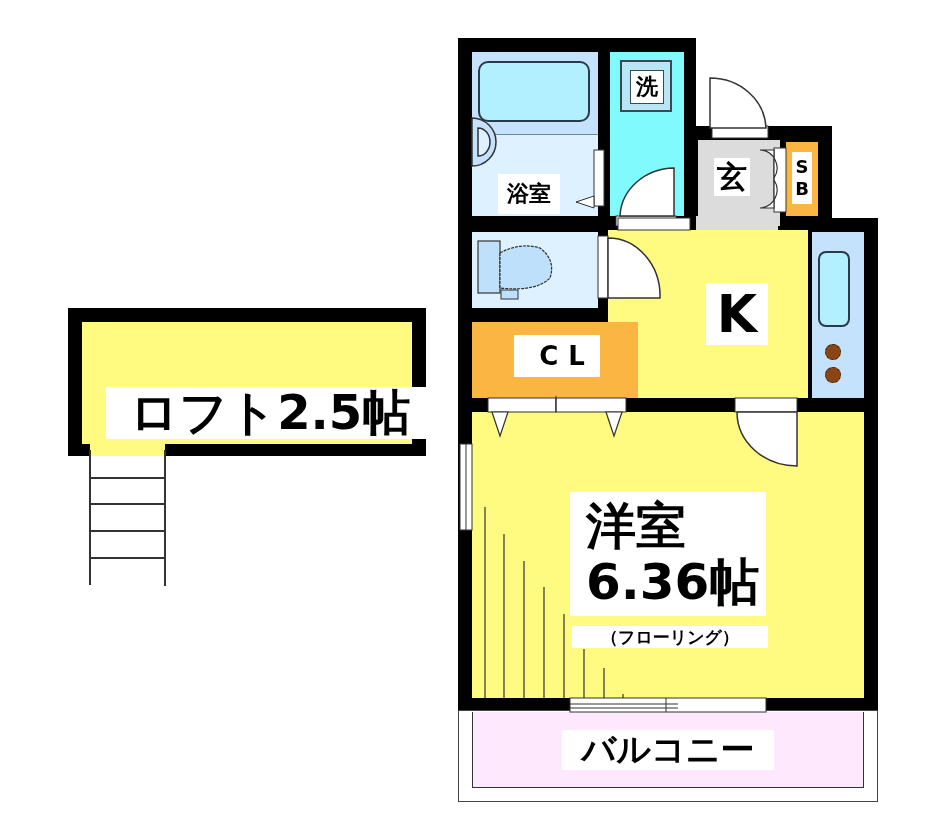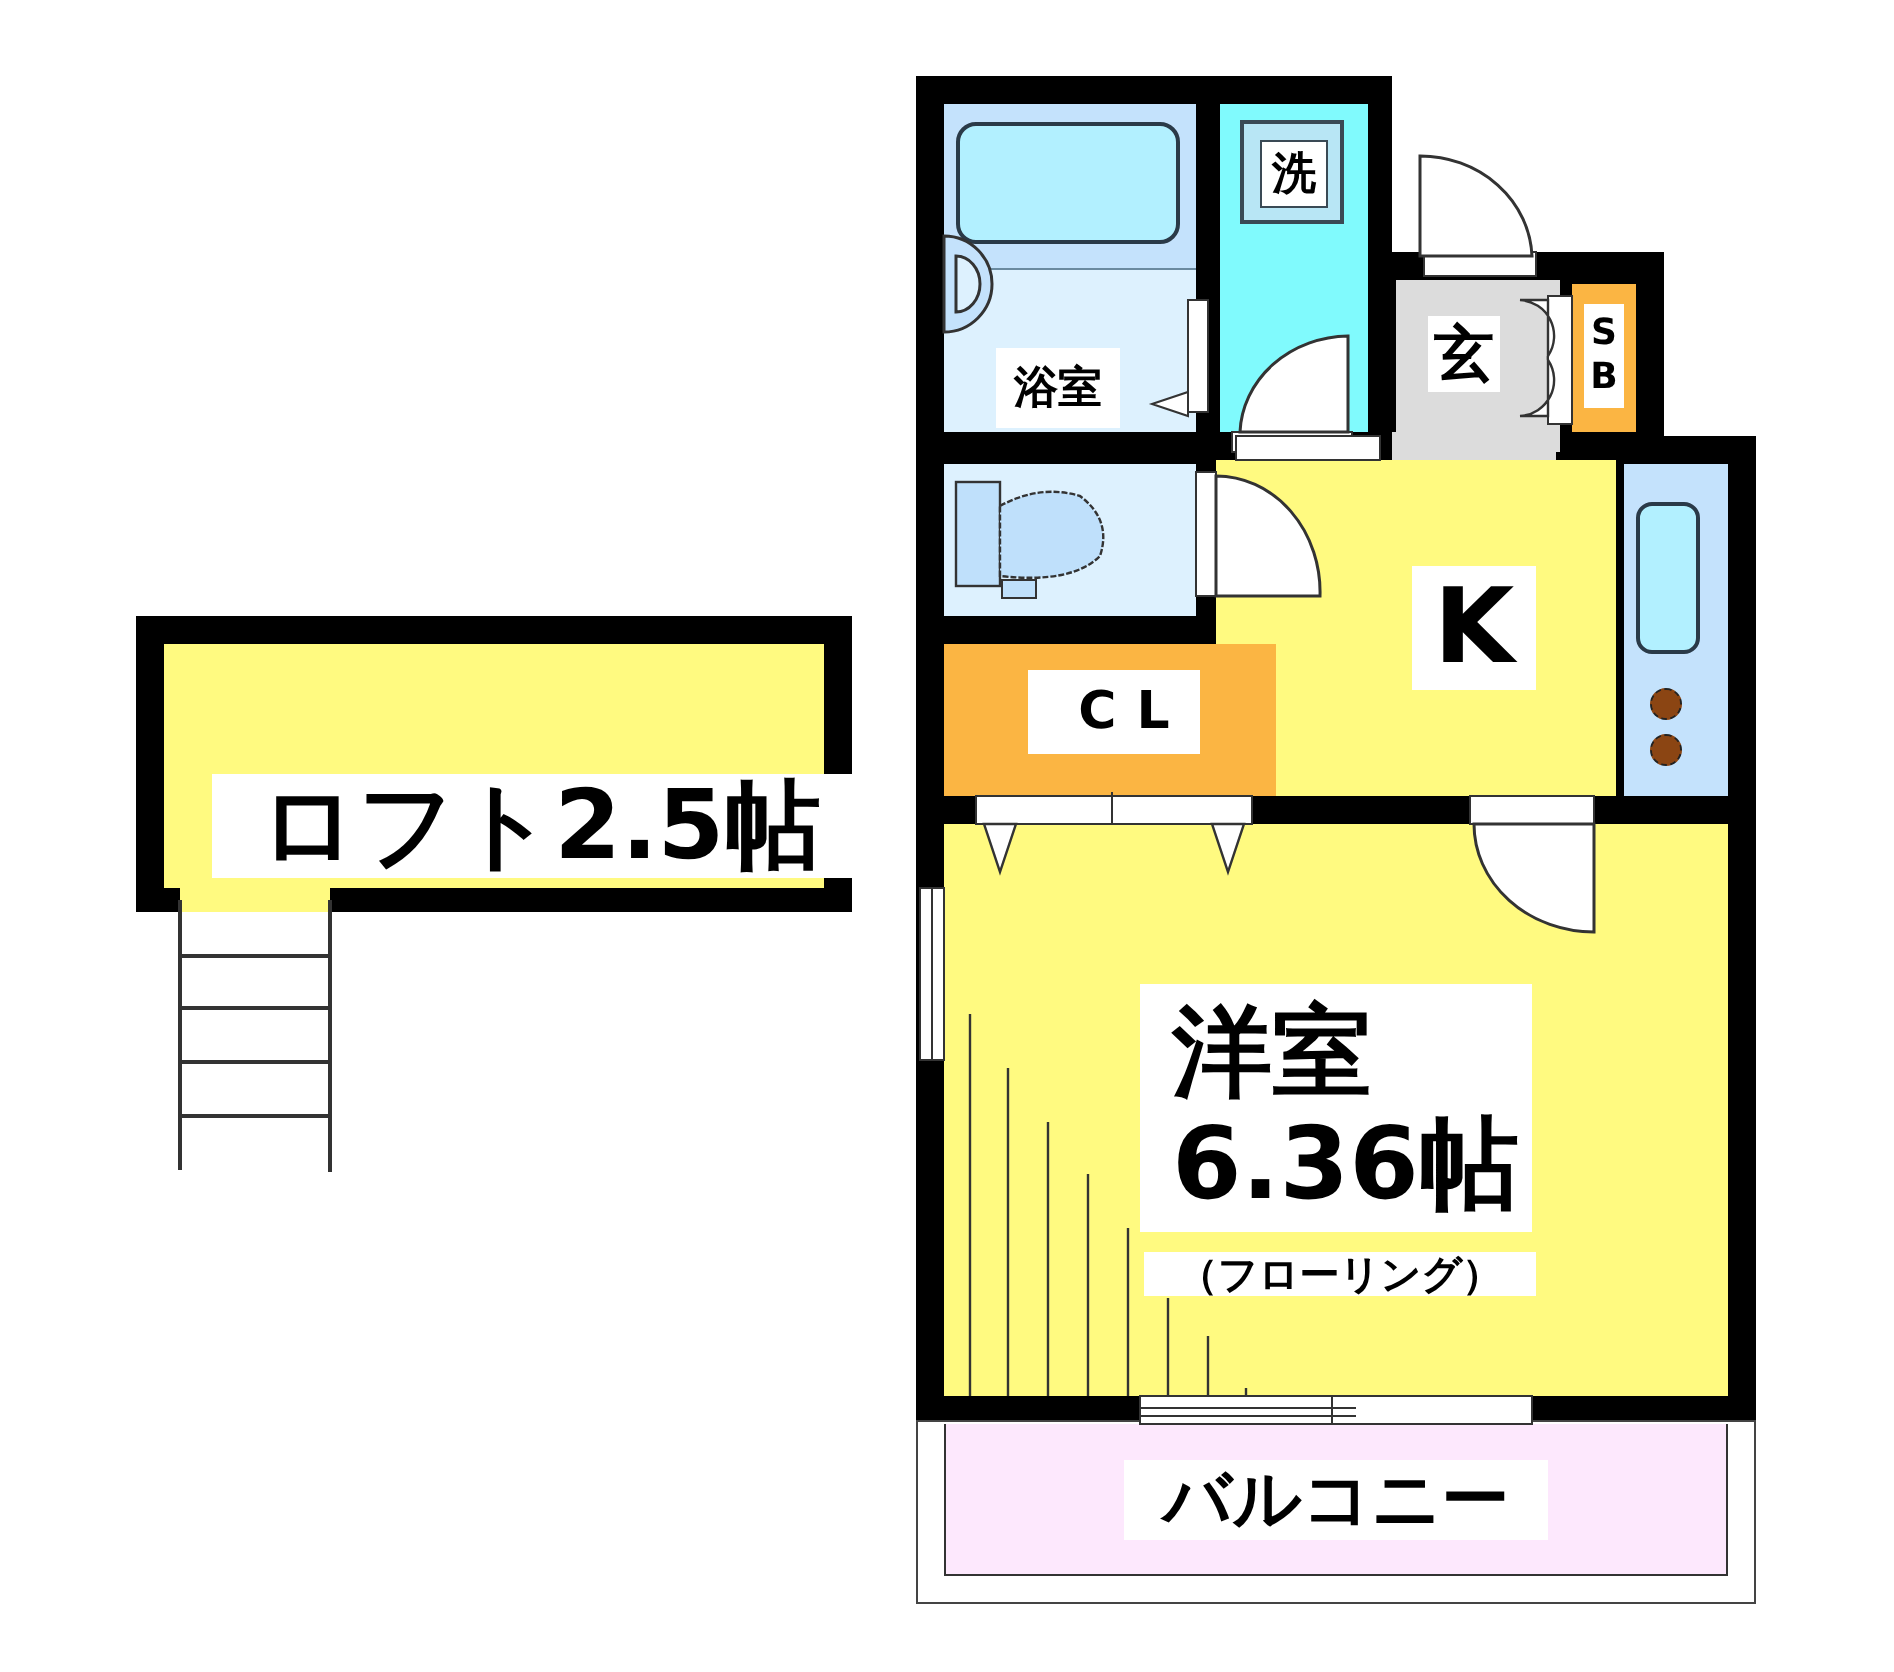--- a/index.html
+++ b/index.html
@@ -63,21 +63,21 @@
 <div class="room" style="left:825px;top:367px;width:16px;height:16px;background:#8b4513;border-radius:50%;border:1px dashed #222;box-sizing:border-box;"></div>
 
 <div class="room" style="left:472px;top:322px;width:166px;height:76px;background:#fbb543;"></div>
 <div class="label" style="left:514px;top:335px;width:86px;height:42px;font-size:26px;letter-spacing:10px;padding-left:20px;box-sizing:border-box;">CL</div>
 
 <div class="room" style="left:472px;top:412px;width:392px;height:286px;background:#fffa80;"></div>
 <div class="label" style="left:570px;top:492px;width:196px;height:124px;flex-direction:column;align-items:flex-start;padding-left:16px;box-sizing:border-box;">
   <span style="font-size:50px;line-height:56px;">洋室</span>
   <span style="font-size:50px;line-height:56px;text-align:right;">6.36帖</span>
 </div>
-<div class="label" style="left:572px;top:626px;width:196px;height:22px;font-size:20px;">（フローリング）</div>
+<div class="label" style="left:572px;top:626px;width:196px;height:22px;font-size:17px;">（フローリング）</div>
 
 <div class="room" style="left:458px;top:710px;width:420px;height:92px;border:1px solid #444;box-sizing:border-box;background:#fff;"></div>
 <div class="room" style="left:472px;top:712px;width:392px;height:76px;background:#fde8fd;border:1px solid #333;border-top:none;box-sizing:border-box;"></div>
 <div class="label" style="left:562px;top:730px;width:212px;height:40px;font-size:34px;">バルコニー</div>
 
 <svg class="plan" width="947" height="836">
 
   <g>
     <path d="M472 118 A 24 24 0 0 1 472 166 Z" fill="#c4e2fc" stroke="#333" stroke-width="1.5"></path>
     <path d="M478 128 L 478 156 A 12 14 0 0 0 478 128 Z" fill="#ddf1fe" stroke="#333" stroke-width="1.5"></path>

